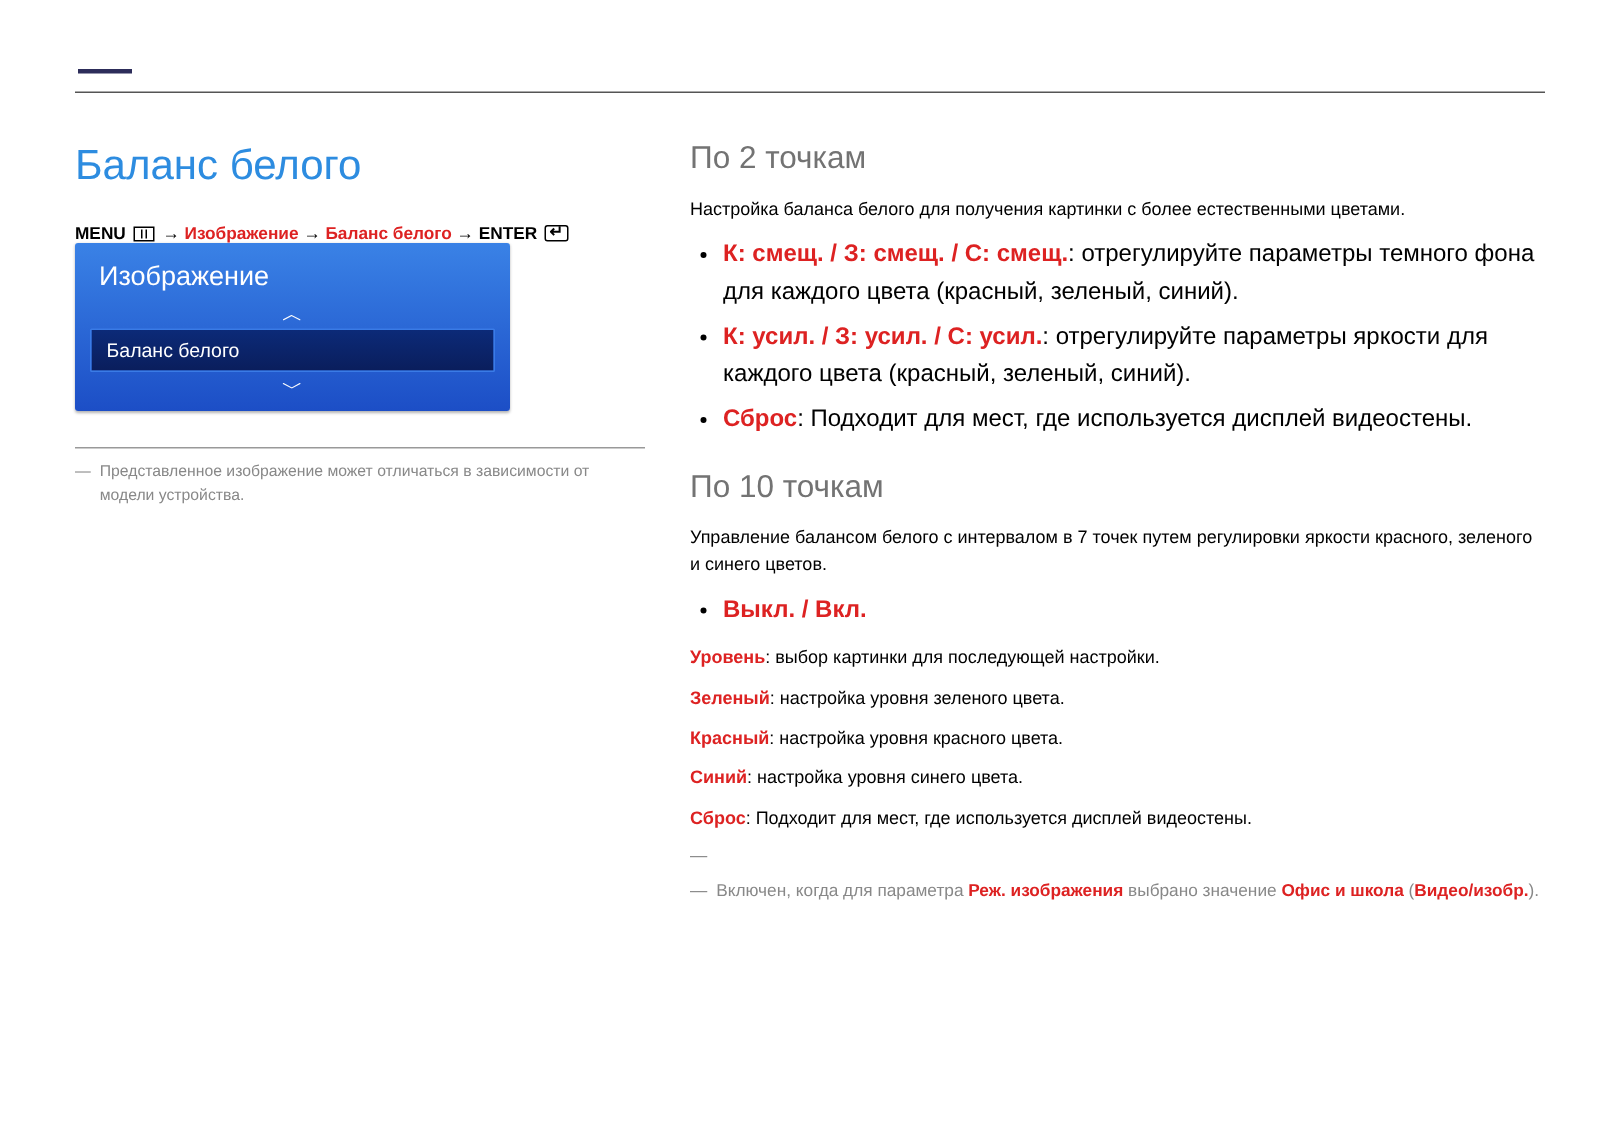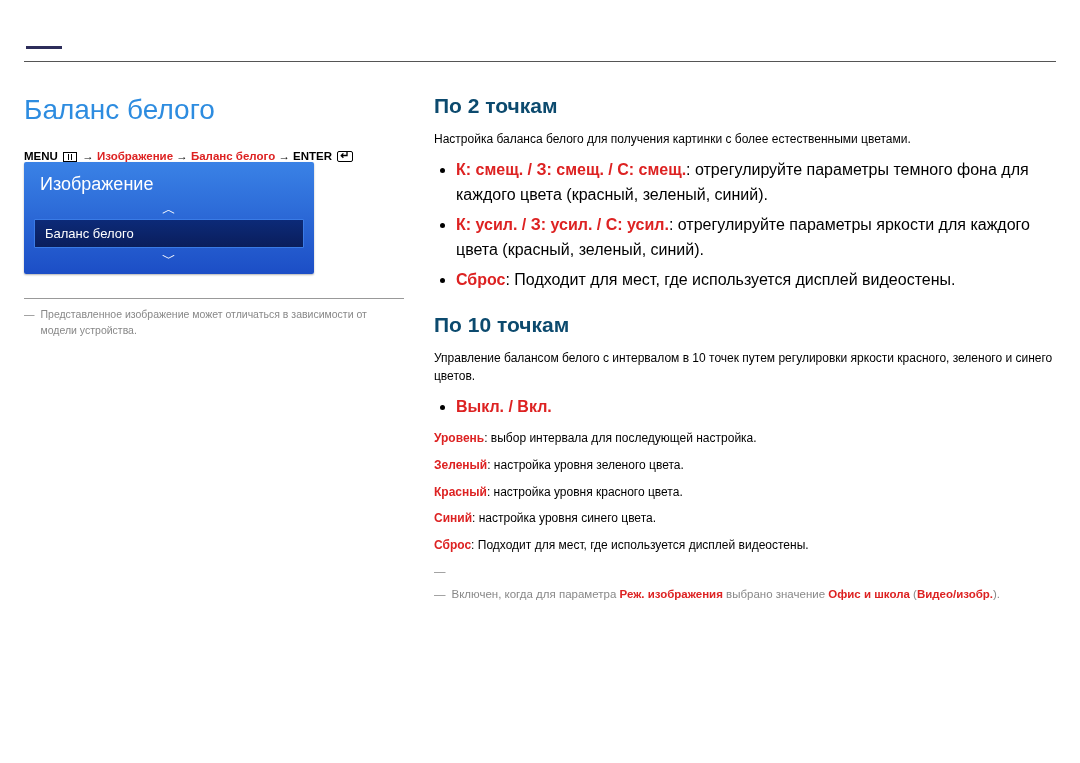--- a/index.html
+++ b/index.html
@@ -6,21 +6,21 @@
   body {
     margin: 0;
     padding: 0;
     font-family: Arial, Helvetica, sans-serif;
     background: #fff;
     color: #000;
     width: 1080px;
     height: 763px;
   }
   .page {
-    padding: 0 24px;
+    padding: 0 50px;
   }
   .top-rule {
     border-top: 3px solid #2d2d5a;
     width: 36px;
     margin-top: 46px;
     margin-left: 2px;
     margin-bottom: 0;
   }
   .top-divider {
     border-top: 1px solid #555;
@@ -118,22 +118,22 @@
     display: flex;
     gap: 6px;
     color: #888;
     font-size: 10.5px;
     line-height: 1.5;
   }
   .footnote-dash .dash { flex-shrink: 0; }
 
   h2.section {
     font-size: 21px;
-    font-weight: 700;
-    color: #0c4a6e;
+    font-weight: 400;
+    color: #737373;
     margin: 20px 0 12px 0;
   }
   p.body {
     font-size: 12px;
     line-height: 1.55;
     margin: 0 0 8px 0;
   }
   ul.bullets {
     margin: 4px 0 10px 0;
     padding-left: 22px;
@@ -201,28 +201,28 @@
         </li>
         <li>
           <span class="red-bold">К: усил. / З: усил. / С: усил.</span><span>: отрегулируйте параметры яркости для каждого цвета (красный, зеленый, синий).</span>
         </li>
         <li>
           <span class="red-bold">Сброс</span><span>: Подходит для мест, где используется дисплей видеостены.</span>
         </li>
       </ul>
 
       <h2 class="section">По 10 точкам</h2>
-      <p class="body">Управление балансом белого с интервалом в 10 точек путем регулировки яркости красного, зеленого и синего цветов.</p>
+      <p class="body">Управление балансом белого с интервалом в 7 точек путем регулировки яркости красного, зеленого и синего цветов.</p>
       <ul class="bullets">
         <li>
           <span class="red-bold">Выкл. / Вкл.</span>
         </li>
       </ul>
       <p class="body">
-        <span class="red-bold">Уровень</span><span>: выбор интервала для последующей настройка.</span>
+        <span class="red-bold">Уровень</span><span>: выбор картинки для последующей настройки.</span>
       </p>
       <p class="body">
         <span class="red-bold">Зеленый</span><span>: настройка уровня зеленого цвета.</span>
       </p>
       <p class="body">
         <span class="red-bold">Красный</span><span>: настройка уровня красного цвета.</span>
       </p>
       <p class="body">
         <span class="red-bold">Синий</span><span>: настройка уровня синего цвета.</span>
       </p>

